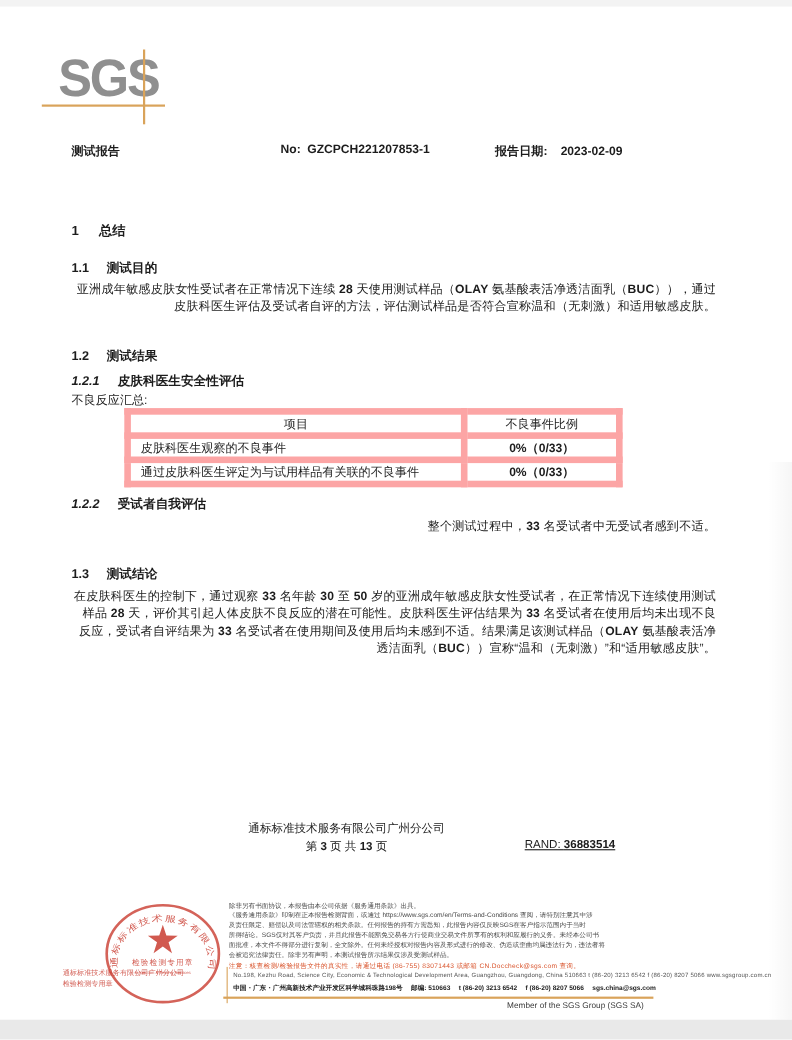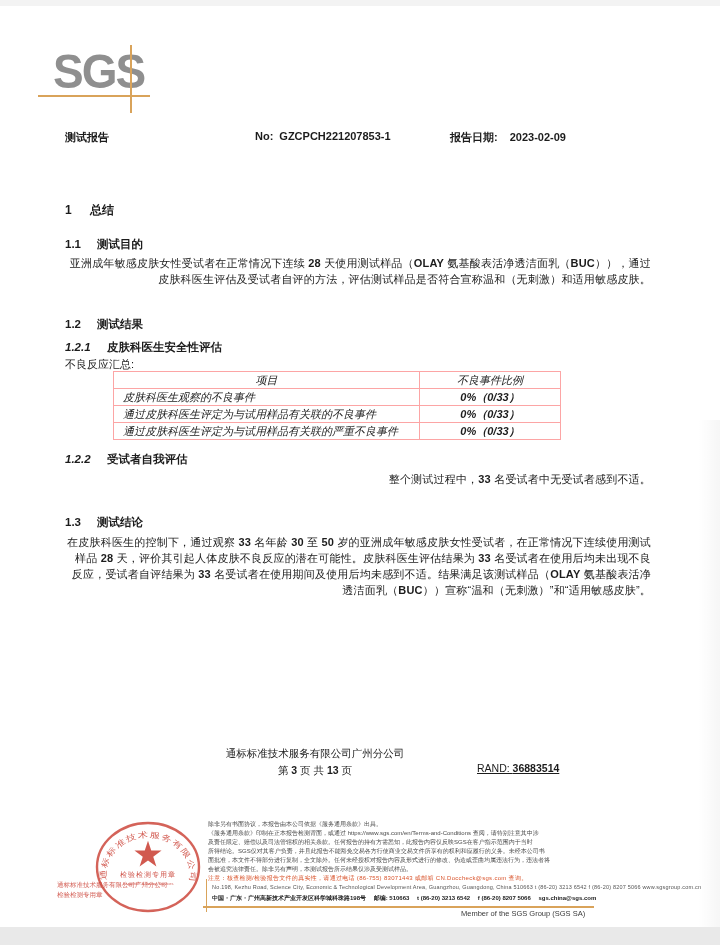--- a/index.html
+++ b/index.html
@@ -35,22 +35,22 @@
   .heading.lv2 .num{min-width:32px;}
   .heading.lv3 .num{min-width:42px;font-style:italic;}
 
   .para{position:absolute;left:65px;width:586px;font-size:11px;line-height:16px;
     letter-spacing:.2px;text-align:right;}
   .intro{position:absolute;left:65px;font-size:11px;line-height:14px;}
 
   
   .tblwrap{position:absolute;left:113px;top:371px;width:447px;}
   table.adverse{border-collapse:collapse;width:100%;table-layout:fixed;}
-  table.adverse th,table.adverse td{border:1px solid #fca5a5;font-size:11px;
-    height:16px;padding:0 6px;vertical-align:middle;font-style:italic;}
+  table.adverse th,table.adverse td{border:6px solid #fca5a5;font-size:11px;
+    height:16px;padding:0 6px;vertical-align:middle;}
   table.adverse th{font-weight:normal;text-align:center;}
   table.adverse col.c1{width:306px;}
   table.adverse col.c2{width:141px;}
   table.adverse td.item{text-align:left;padding-left:9px;}
   table.adverse td.val{text-align:center;font-weight:bold;}
 
   
   .footer-center{left:140px;top:745px;width:350px;text-align:center;font-size:10.5px;line-height:17px;}
   .rand-line{left:477px;top:762px;font-size:10.5px;text-decoration:underline;}
 
@@ -124,24 +124,20 @@
       </thead>
       <tbody>
           <tr>
             <td class="item">皮肤科医生观察的不良事件</td>
             <td class="val">0%（0/33）</td>
           </tr>
           <tr>
             <td class="item">通过皮肤科医生评定为与试用样品有关联的不良事件</td>
             <td class="val">0%（0/33）</td>
           </tr>
-          <tr>
-            <td class="item">通过皮肤科医生评定为与试用样品有关联的严重不良事件</td>
-            <td class="val">0%（0/33）</td>
-          </tr>
         </tbody>
     </table>
   </div>
 
   <div class="heading lv3" style="top:452px">
     <span class="num">1.2.2</span>
     <span>受试者自我评估</span>
   </div>
   <div class="para" style="top:471px"><span>整个测试过程中，</span><span class="b">33</span><span> 名受试者中无受试者感到不适。</span></div>
 

